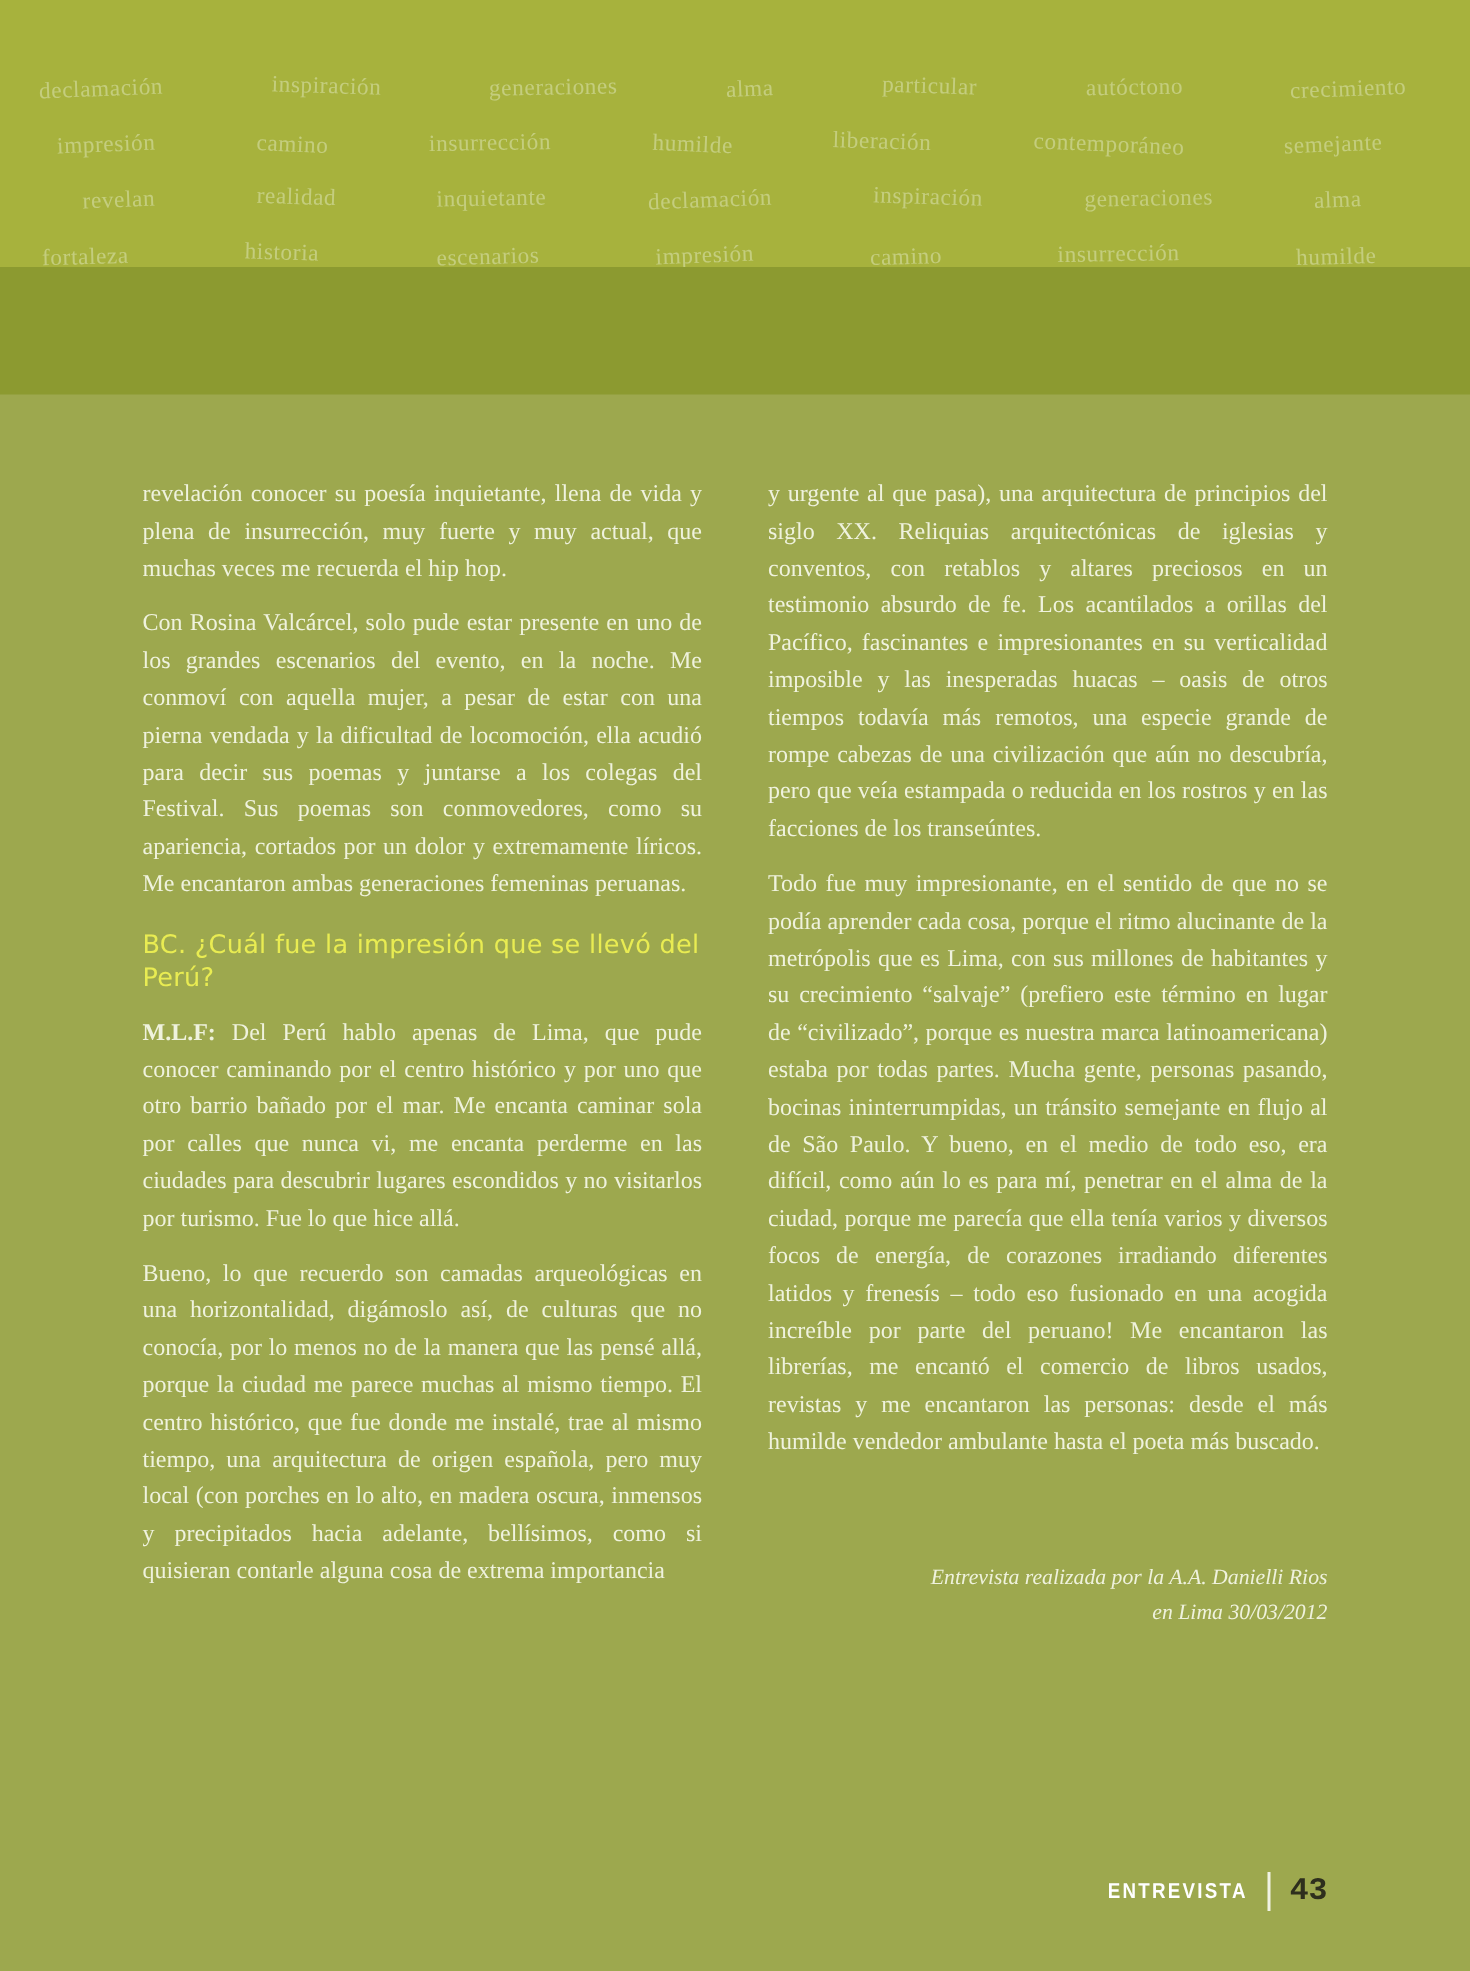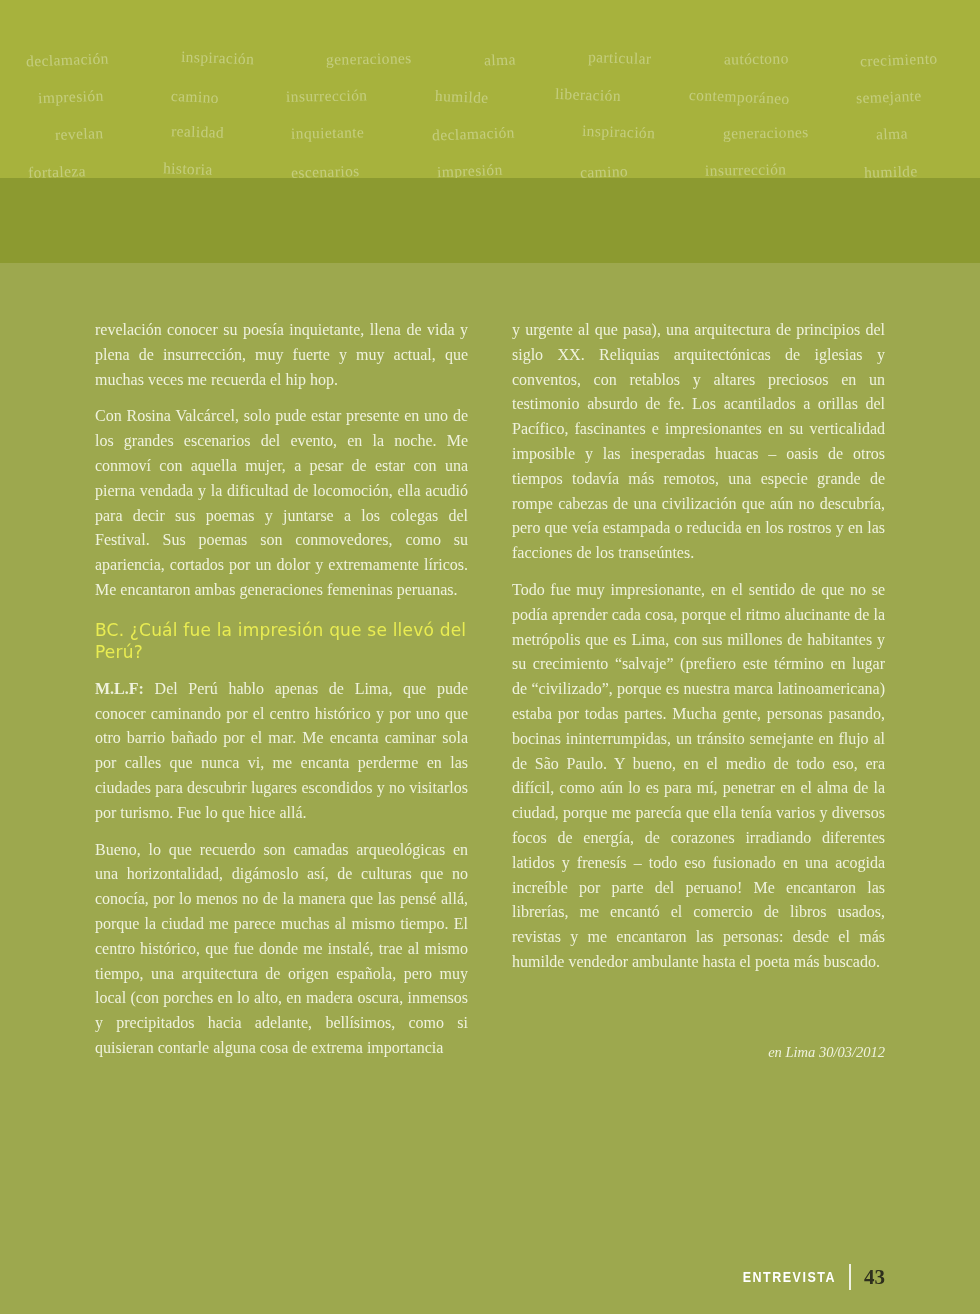--- a/index.html
+++ b/index.html
@@ -78,38 +78,38 @@
   .credit{
     margin-top:66px;
     text-align:right;
     font-style:italic;
     font-size:14.5px;
     line-height:23px;
     color:var(--text);
   }
   
   .footer{
-    position:absolute;right:95px;bottom:24px;
+    position:absolute;right:95px;bottom:40px;
     display:flex;align-items:center;gap:13px;
   }
   .footer .section{
     color:var(--footer_label);
     font-family:"Liberation Sans", sans-serif;
     font-size:12.5px;
     font-weight:bold;
     letter-spacing:1.5px;
     transform:scaleY(1.15);
   }
   .footer .divider{
     width:2px;height:26px;
     background:rgba(255,255,255,.85);
   }
   .footer .pagenum{
     color:var(--page_number);
-    font-family:Liberation Serif, serif;
+    font-family:Liberation Mono, monospace;
     font-size:21px;
     font-weight:bold;
   }
 </style>
 </head>
 <body>
 
 <div class="page">
 
   <div class="band-top">
@@ -160,20 +160,21 @@
       <p>revelación conocer su poesía inquietante, llena de vida y plena de insurrección, muy fuerte y muy actual, que muchas veces me recuerda el hip hop.</p>
       <p>Con Rosina Valcárcel, solo pude estar presente en uno de los grandes escenarios del evento, en la noche. Me conmoví con aquella mujer, a pesar de estar con una pierna vendada y la dificultad de locomoción, ella acudió para decir sus poemas y juntarse a los colegas del Festival. Sus poemas son conmovedores, como su apariencia, cortados por un dolor y extremamente líricos. Me encantaron ambas generaciones femeninas peruanas.</p>
       <h2 class="q">BC. ¿Cuál fue la impresión que se llevó del Perú?</h2>
       <p><span class="speaker">M.L.F:</span> <span>Del Perú hablo apenas de Lima, que pude conocer caminando por el centro histórico y por uno que otro barrio bañado por el mar. Me encanta caminar sola por calles que nunca vi, me encanta perderme en las ciudades para descubrir lugares escondidos y no visitarlos por turismo. Fue lo que hice allá.</span></p>
       <p>Bueno, lo que recuerdo son camadas arqueológicas en una horizontalidad, digámoslo así, de culturas que no conocía, por lo menos no de la manera que las pensé allá, porque la ciudad me parece muchas al mismo tiempo. El centro histórico, que fue donde me instalé, trae al mismo tiempo, una arquitectura de origen española, pero muy local (con porches en lo alto, en madera oscura, inmensos y precipitados hacia adelante, bellísimos, como si quisieran contarle alguna cosa de extrema importancia</p>
     </div>
     <div class="col">
       <p>y urgente al que pasa), una arquitectura de principios del siglo XX. Reliquias arquitectónicas de iglesias y conventos, con retablos y altares preciosos en un testimonio absurdo de fe. Los acantilados a orillas del Pacífico, fascinantes e impresionantes en su verticalidad imposible y las inesperadas huacas – oasis de otros tiempos todavía más remotos, una especie grande de rompe cabezas de una civilización que aún no descubría, pero que veía estampada o reducida en los rostros y en las facciones de los transeúntes.</p>
       <p>Todo fue muy impresionante, en el sentido de que no se podía aprender cada cosa, porque el ritmo alucinante de la metrópolis que es Lima, con sus millones de habitantes y su crecimiento “salvaje” (prefiero este término en lugar de “civilizado”, porque es nuestra marca latinoamericana) estaba por todas partes. Mucha gente, personas pasando, bocinas ininterrumpidas, un tránsito semejante en flujo al de São Paulo. Y bueno, en el medio de todo eso, era difícil, como aún lo es para mí, penetrar en el alma de la ciudad, porque me parecía que ella tenía varios y diversos focos de energía, de corazones irradiando diferentes latidos y frenesís – todo eso fusionado en una acogida increíble por parte del peruano! Me encantaron las librerías, me encantó el comercio de libros usados, revistas y me encantaron las personas: desde el más humilde vendedor ambulante hasta el poeta más buscado.</p>
       <div class="credit">
+        <div>Entrevista realizada por la A.A. Danielli Rios</div>
         <div>en Lima 30/03/2012</div>
       </div>
     </div>
   </div>
 
   <div class="footer">
     <span class="section">ENTREVISTA</span>
     <span class="divider"></span>
     <span class="pagenum">43</span>
   </div>

